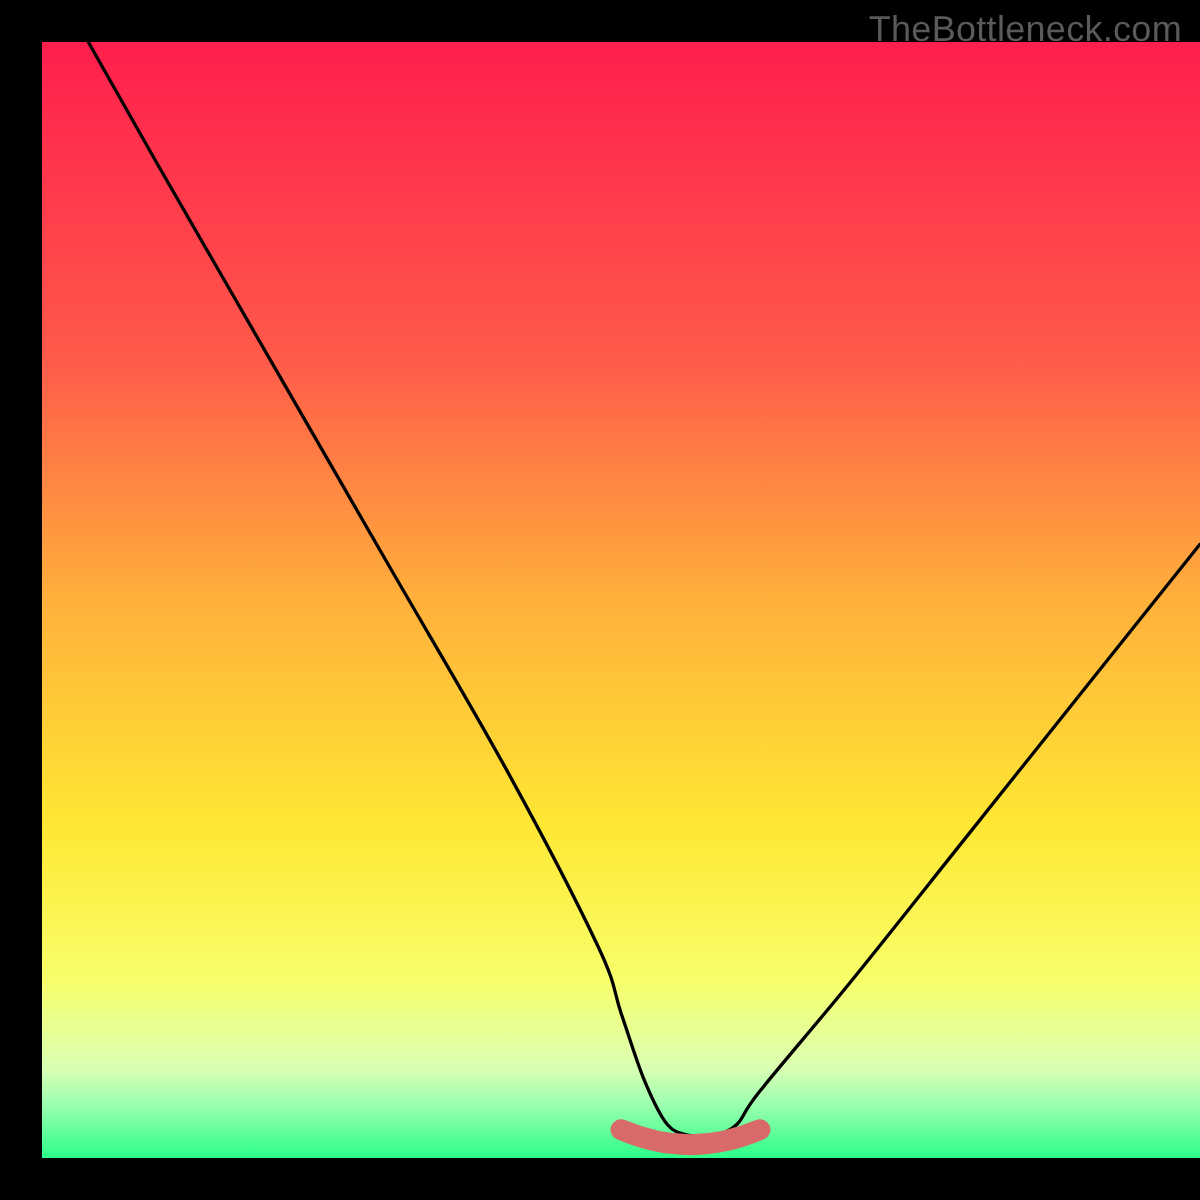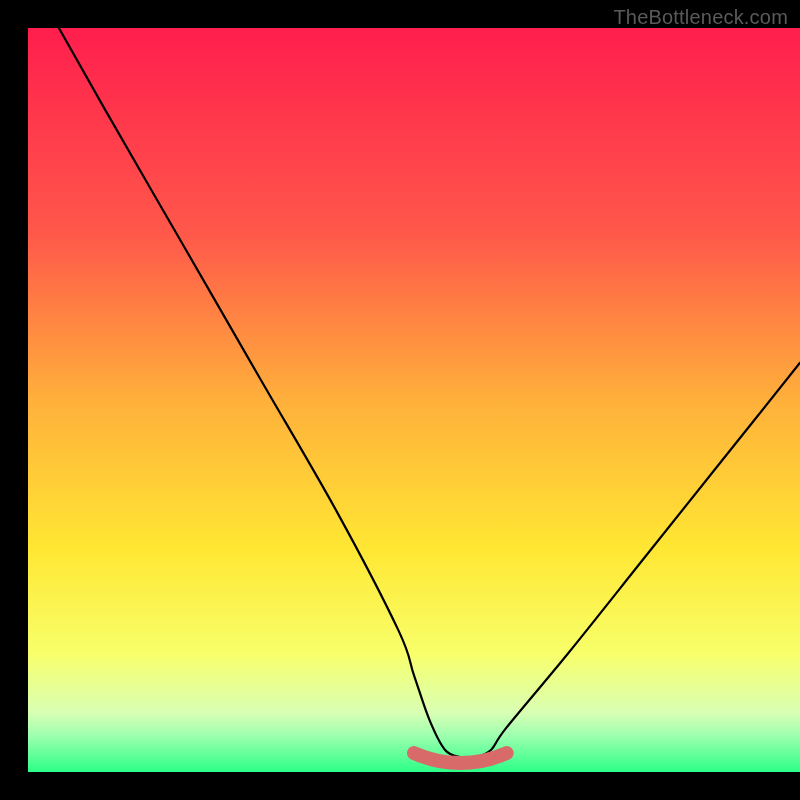--- a/index.html
+++ b/index.html
@@ -16,21 +16,21 @@
     top: 0;
     left: 0;
     width: 800px;
     height: 800px;
   }
   .watermark {
     position: absolute;
     top: 6px;
     right: 12px;
     color: #5a5a5a;
-    font-size: 20px;
+    font-size: 24px;
     font-weight: 500;
     letter-spacing: 0.2px;
   }
 </style>
 </head>
 <body>
 
 <svg class="canvas" viewBox="0 0 800 800" preserveAspectRatio="none">
   <defs>
     <linearGradient id="bg-grad" x1="0" y1="0" x2="0" y2="1">

